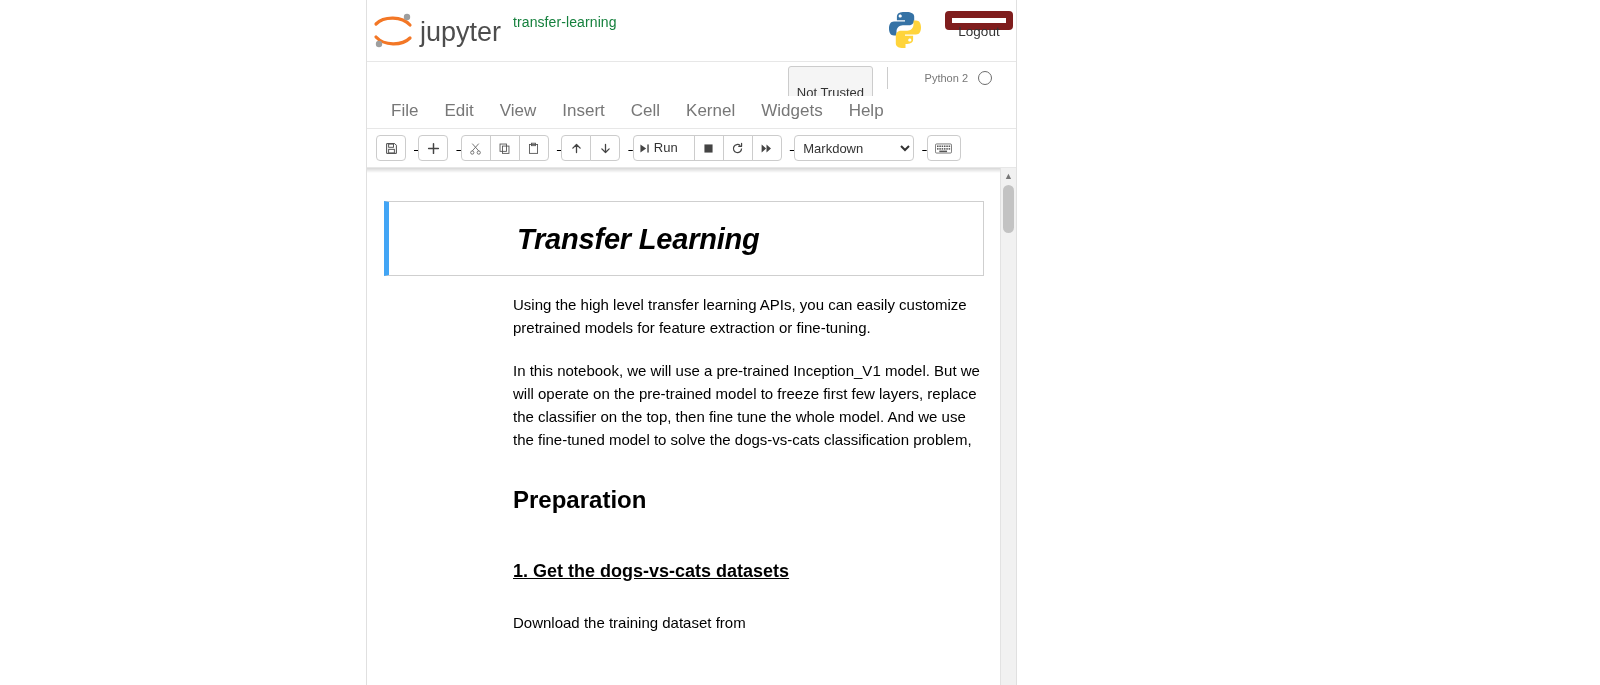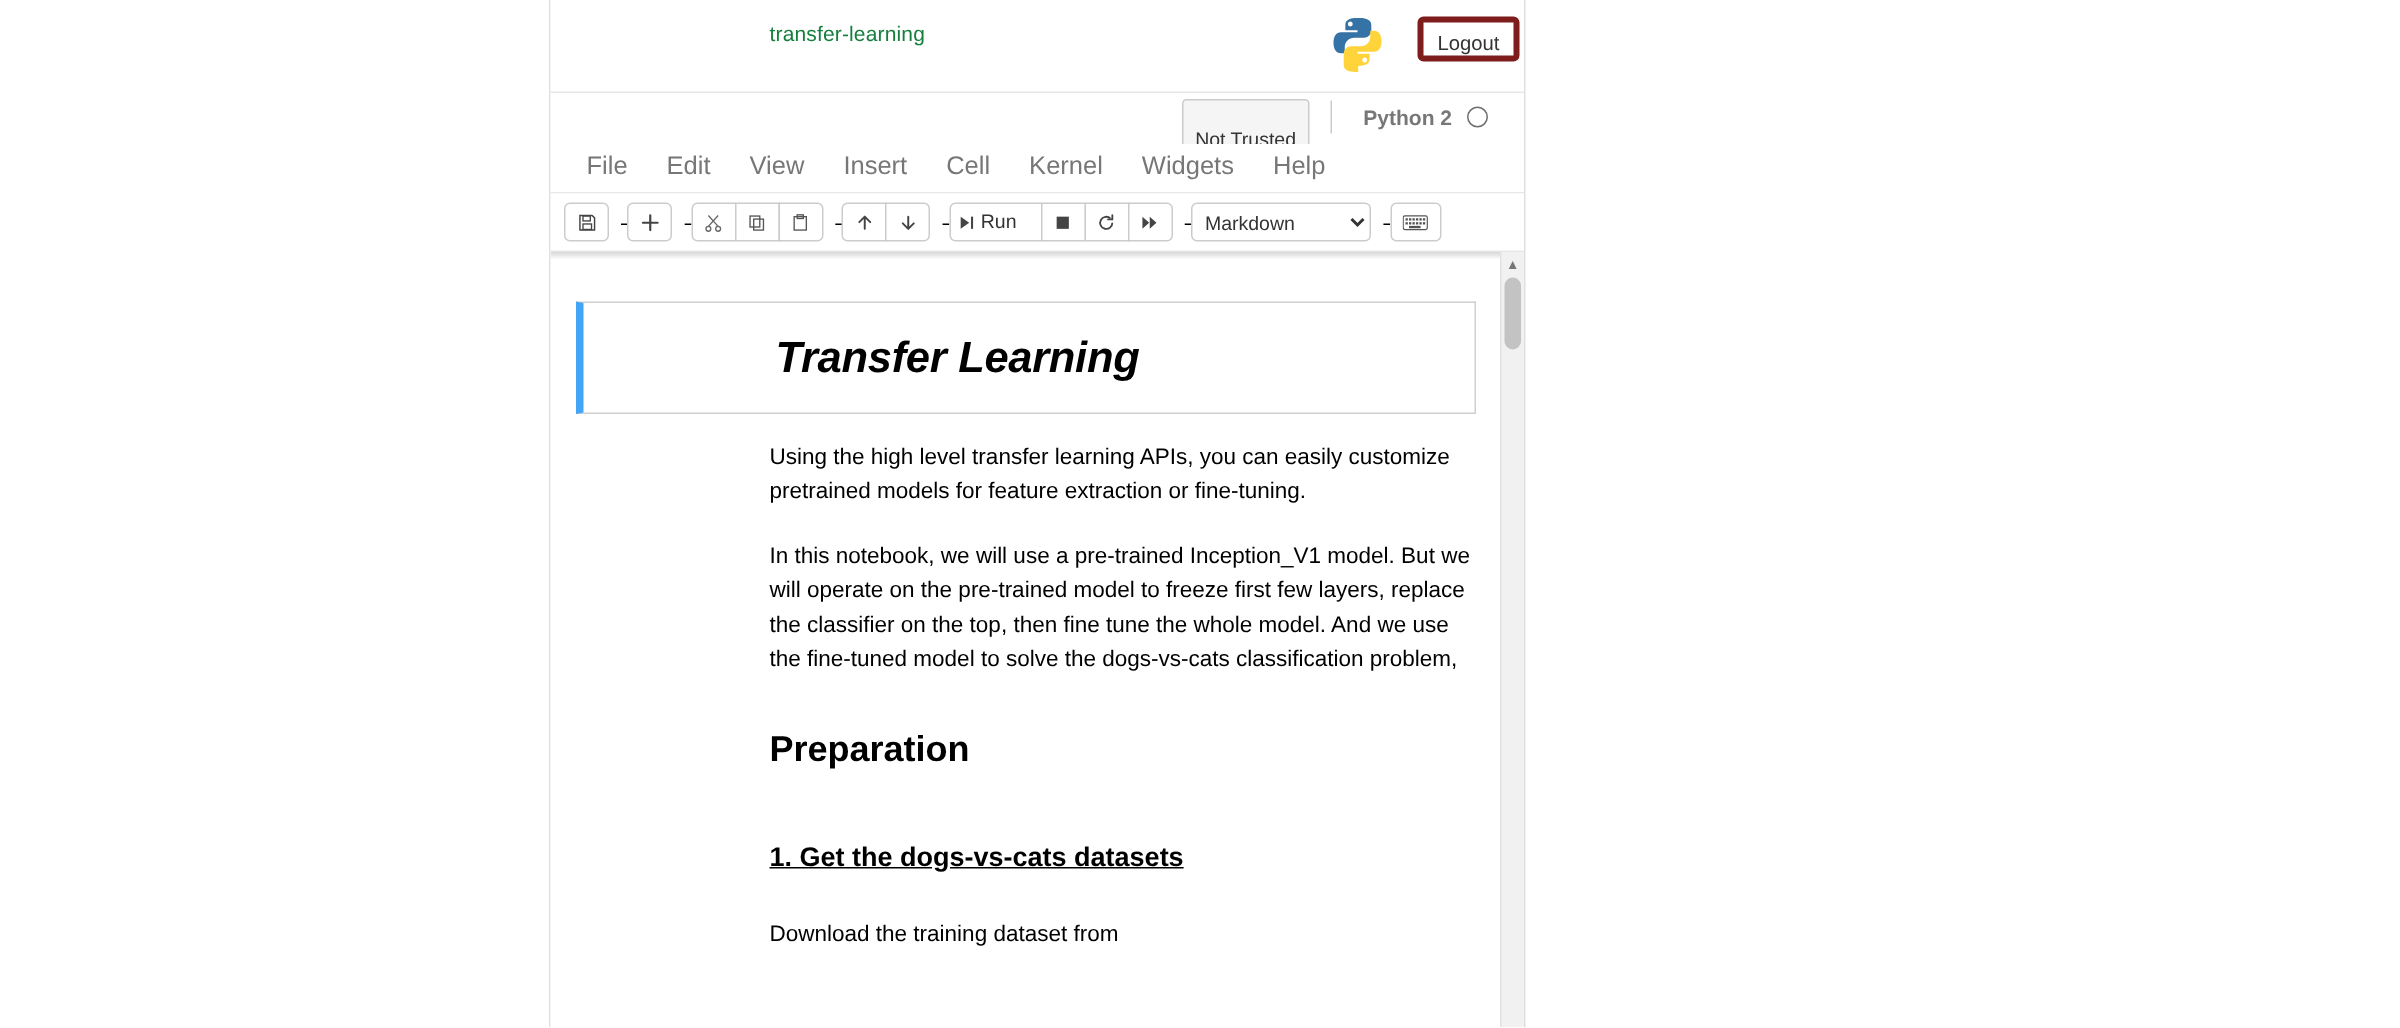--- a/index.html
+++ b/index.html
@@ -61,23 +61,23 @@
     left: 518px;
     top: 8px;
     width: 40px;
     height: 40px;
   }
   #logout-button {
     position: absolute;
     left: 578px;
     top: 11px;
     width: 68px;
-    height: 30px;
-    background: #ffffff;
-    border: 4px solid #7f1d1d;
+    height: 19px;
+    background: #ffffff;
+    border: 7px solid #7f1d1d;
     border-radius: 4px;
     color: #333333;
     font-size: 13.5px;
     font-family: "Liberation Sans", sans-serif;
     cursor: pointer;
     padding: 0;
     line-height: 28px;
     text-align: center;
   }
 
@@ -106,24 +106,23 @@
     right: 128px;
     top: 5px;
     width: 1px;
     height: 22px;
     background: #cccccc;
   }
   #kernel-name {
     position: absolute;
     right: 48px;
     top: 5px;
-    font-size: 14px;
+    font-size: 11px;
     color: #777777;
     line-height: 22px;
-    font-weight: bold;
   }
   #kernel-indicator {
     position: absolute;
     right: 24px;
     top: 9px;
     width: 14px;
     height: 14px;
     border: 1.6px solid #6d6d6d;
     border-radius: 50%;
     box-sizing: border-box;
@@ -318,20 +317,32 @@
 </style>
 </head>
 <body>
 
 <div id="root">
 
   <div id="notebook-window">
 
     <div id="header">
 
+      <div id="logo">
+        <svg width="135" height="42" viewBox="0 0 135 42" xmlns="http://www.w3.org/2000/svg">
+
+          <g fill="none" stroke="#f37726" stroke-width="3.2" stroke-linecap="round">
+            <path d="M4 14 C12 6, 30 6, 38 15"></path>
+            <path d="M38 28 C30 36, 12 36, 4 27"></path>
+          </g>
+          <circle cx="35" cy="7" r="3.2" fill="#9e9e9e"></circle>
+          <circle cx="7" cy="34" r="3.2" fill="#9e9e9e"></circle>
+          <text x="48" y="31" font-family="Liberation Sans, sans-serif" font-size="27" fill="#4d4d4d">jupyter</text>
+        </svg>
+      </div>
 
       <div id="notebook-name">transfer-learning</div>
 
       <div id="kernel-logo">
         <svg width="40" height="40" viewBox="0 0 40 40" xmlns="http://www.w3.org/2000/svg">
           <path d="M19.5 4c-4.2 0-7.6 1.1-7.6 4.6v3.6h8.1v1.3h-11C5.6 13.5 4 16.3 4 20.5c0 4.2 1.6 7 5 7h2.5v-4.1c0-3.4 2.8-6.2 6.3-6.2h6.4c2.8 0 5-2.2 5-5V8.6C29.2 5.5 26 4 21.8 4h-2.3zm-4.3 2.4c.9 0 1.6.7 1.6 1.6S16.1 9.6 15.2 9.6 13.6 8.9 13.6 8s.7-1.6 1.6-1.6z" fill="#3572A5"></path>
           <path d="M20.5 36c4.2 0 7.6-1.1 7.6-4.6v-3.6H20v-1.3h11c3.4 0 5-2.8 5-7 0-4.2-1.6-7-5-7h-2.5v4.1c0 3.4-2.8 6.2-6.3 6.2h-6.4c-2.8 0-5 2.2-5 5v7.6c0 3.1 3.2 4.6 7.4 4.6h2.3zm4.3-2.4c-.9 0-1.6-.7-1.6-1.6s.7-1.6 1.6-1.6 1.6.7 1.6 1.6-.7 1.6-1.6 1.6z" fill="#FFD43B"></path>
         </svg>
       </div>
 

